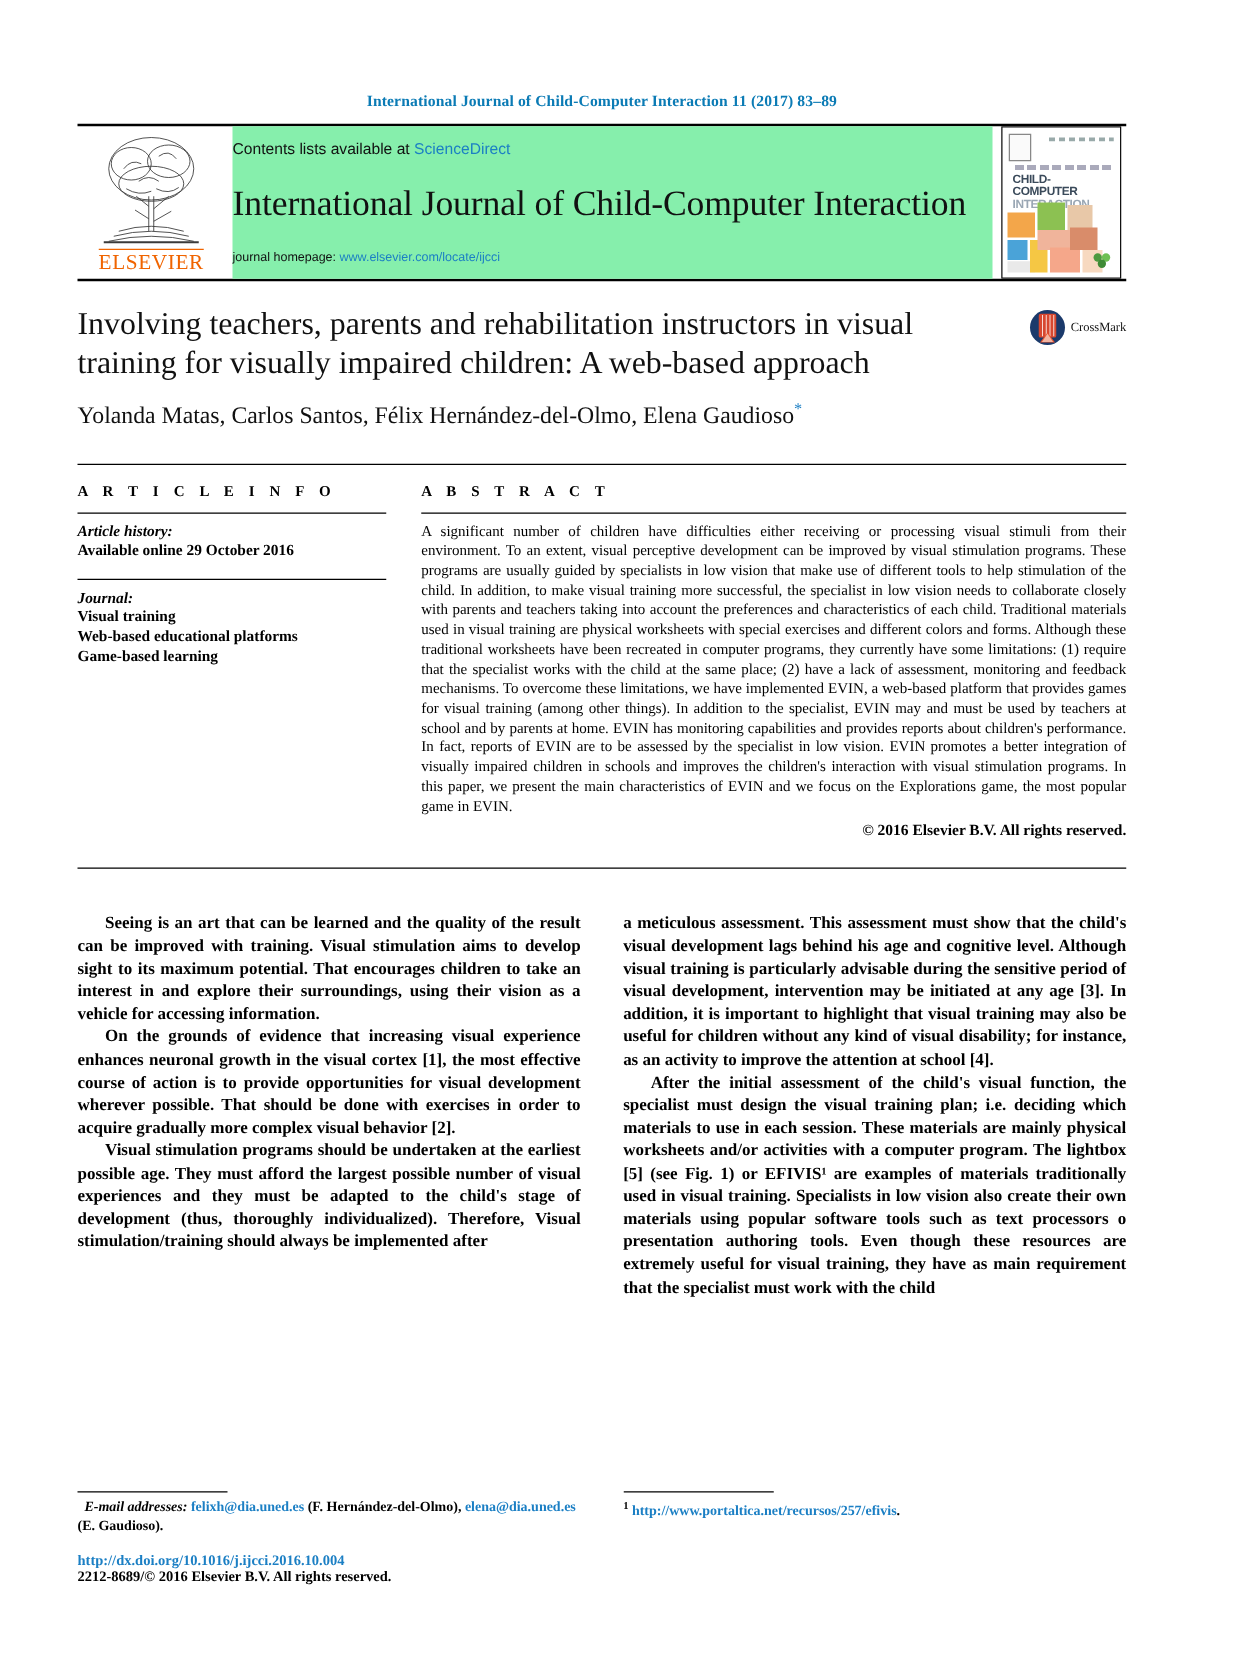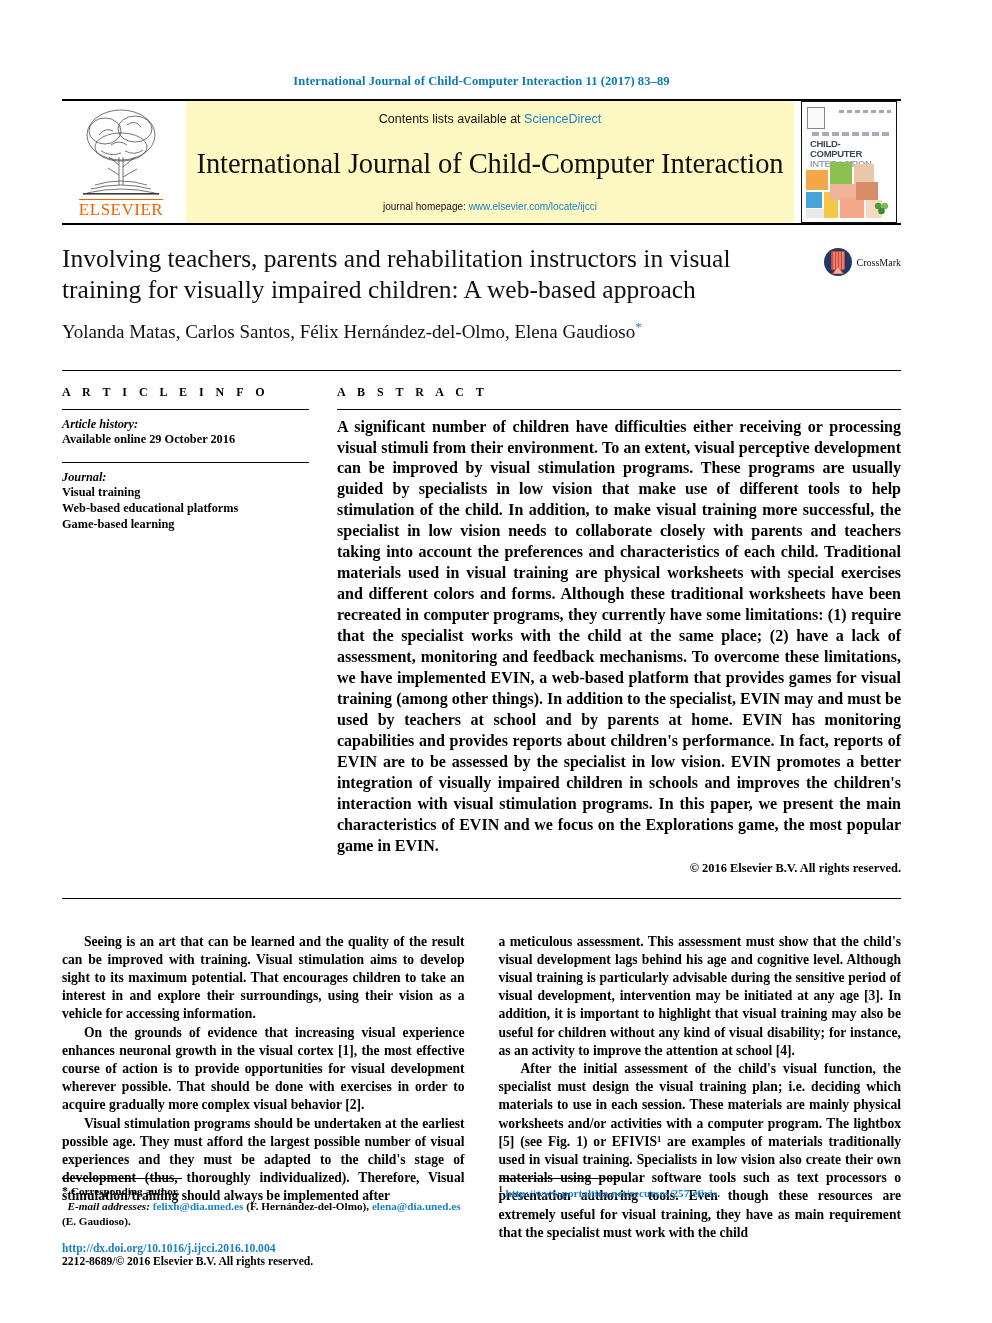--- a/index.html
+++ b/index.html
@@ -61,24 +61,24 @@
     font-size: 17px;
     letter-spacing: .5px;
     color: #f06400;
     margin-top: -2px;
     border-top: 1.4px solid #f06400;
     padding-top: 1px;
     line-height: 1;
   }
   .masthead-center {
     flex: 1 1 auto;
-    background: #fef9c3;
+    background: #86efac;
     display: flex;
     flex-direction: column;
-    align-items: center;
+    align-items: flex-start;
     justify-content: space-between;
     padding: 11px 0 11px 0;
     box-sizing: border-box;
     margin-left: 6px;
   }
   .contents-line {
     font-size: 12.5px;
     font-family: "Liberation Sans", sans-serif;
     color: #111;
   }
@@ -190,22 +190,22 @@
     font-size: 12px;
     letter-spacing: 4.5px;
   }
   .thin-rule { border-top: 1.2px solid #000; margin: 9px 0 7px 0; }
   .info-label {
     font-style: italic; font-weight: bold; font-size: 12.3px;
   }
   .info-text { font-size: 12.3px; font-weight: bold; line-height: 1.3; }
   .kw-block { margin-top: 12px; }
   .abstract-text {
-    font-size: 16px;
-    font-weight: bold;
+    font-size: 12px;
+    font-weight: normal;
     line-height: 1.31;
     text-align: justify;
     margin: 0;
   }
   .copyright {
     text-align: right;
     font-size: 12.4px;
     font-weight: bold;
     margin-top: 4px;
   }
@@ -383,24 +383,20 @@
     <div class="bcol">
       <p class="bp" style="text-indent:0;">a meticulous assessment. This assessment must show that the child's visual development lags behind his age and cognitive level. Although visual training is particularly advisable during the sensitive period of visual development, intervention may be initiated at any age [3]. In addition, it is important to highlight that visual training may also be useful for children without any kind of visual disability; for instance, as an activity to improve the attention at school [4].</p>
       <p class="bp">After the initial assessment of the child's visual function, the specialist must design the visual training plan; i.e. deciding which materials to use in each session. These materials are mainly physical worksheets and/or activities with a computer program. The lightbox [5] (see Fig. 1) or EFIVIS¹ are examples of materials traditionally used in visual training. Specialists in low vision also create their own materials using popular software tools such as text processors o presentation authoring tools. Even though these resources are extremely useful for visual training, they have as main requirement that the specialist must work with the child</p>
     </div>
   </div>
 
   <div class="foot-area">
     <div class="fcol">
       <div class="foot-rule"></div>
       <div class="fn">
-        <span class="fn-star">*</span>
-        <span>Corresponding author.</span>
-      </div>
-      <div class="fn">
         &nbsp;&nbsp;<span class="ital">E-mail addresses:</span>
         <span class="link">felixh@dia.uned.es</span>
         <span>(F. Hernández-del-Olmo),</span>
         <span class="link">elena@dia.uned.es</span>
         <span>(E. Gaudioso).</span>
       </div>
       <div class="doi-line">
         <span class="link">http://dx.doi.org/10.1016/j.ijcci.2016.10.004</span>
       </div>
       <div class="issn-line">2212-8689/© 2016 Elsevier B.V. All rights reserved.</div>

